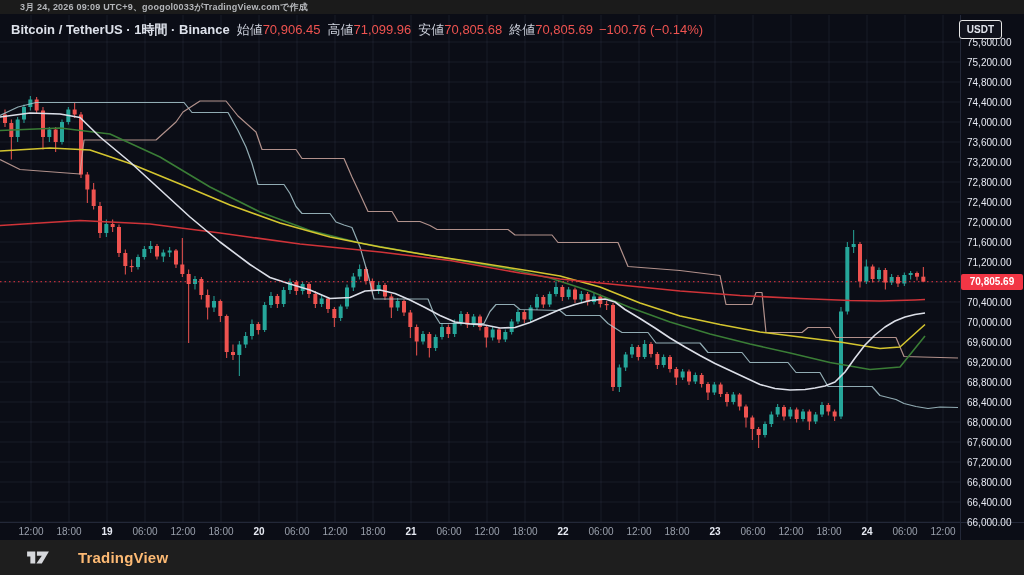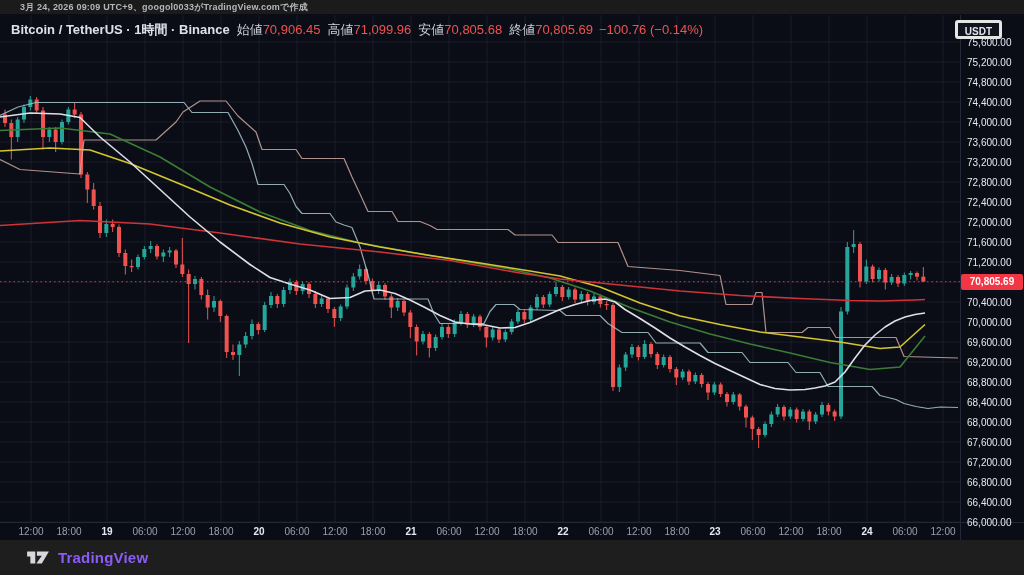--- a/index.html
+++ b/index.html
@@ -8,27 +8,27 @@
     color:#b4b6ba;font-size:9px;font-weight:600;line-height:15px;padding-left:20px;box-sizing:border-box;
     letter-spacing:.2px;}
   .chart-region{position:absolute;left:0;top:15px;width:1024px;height:525px;background:#0b0d16;}
   #plot{position:absolute;left:0;top:0;}
   .legend{position:absolute;left:11px;top:6px;font-size:13px;white-space:nowrap;z-index:5;}
   .legend .sym{color:#dde1ea;font-weight:600;}
   .legend .lbl{color:#cdd1dc;margin-left:7px;}
   .legend .val{color:#ef5350;}
   .legend .chg{margin-left:6px;color:#ef5350;}
   .usdt-btn{position:absolute;right:22px;top:5px;height:19px;padding:0 7px;background:#11131d;
-    border:3px solid #e5e5e5;border-radius:3px;color:#e3e6ee;font-size:10px;font-weight:700;
+    border:1px solid #e5e5e5;border-radius:3px;color:#e3e6ee;font-size:10px;font-weight:700;
     font-family:inherit;line-height:17px;z-index:5;cursor:pointer;}
   .price-tag{position:absolute;left:961px;top:258.5px;width:62px;height:16px;background:#f23645;
     border-radius:2px;color:#ffffff;font-size:10px;font-weight:700;text-align:center;line-height:16px;z-index:4;}
   .footer-bar{position:absolute;left:0;top:540px;width:1024px;height:35px;background:#1e1e1e;
     display:flex;align-items:center;padding-left:26px;box-sizing:border-box;gap:8px;}
-  .tv-word{color:#8b5cf6;font-size:15px;font-weight:700;letter-spacing:.2px;}
+  .tv-word{color:#fdba74;font-size:15px;font-weight:700;letter-spacing:.2px;margin-left:20px;}
   .tv-logo svg{display:block;}
 </style>
 </head>
 <body>
 
 <div class="attribution-bar">
   <span>3月 24, 2026 09:09 UTC+9、googol0033がTradingView.comで作成</span>
 </div>
 
 <div class="chart-region">

